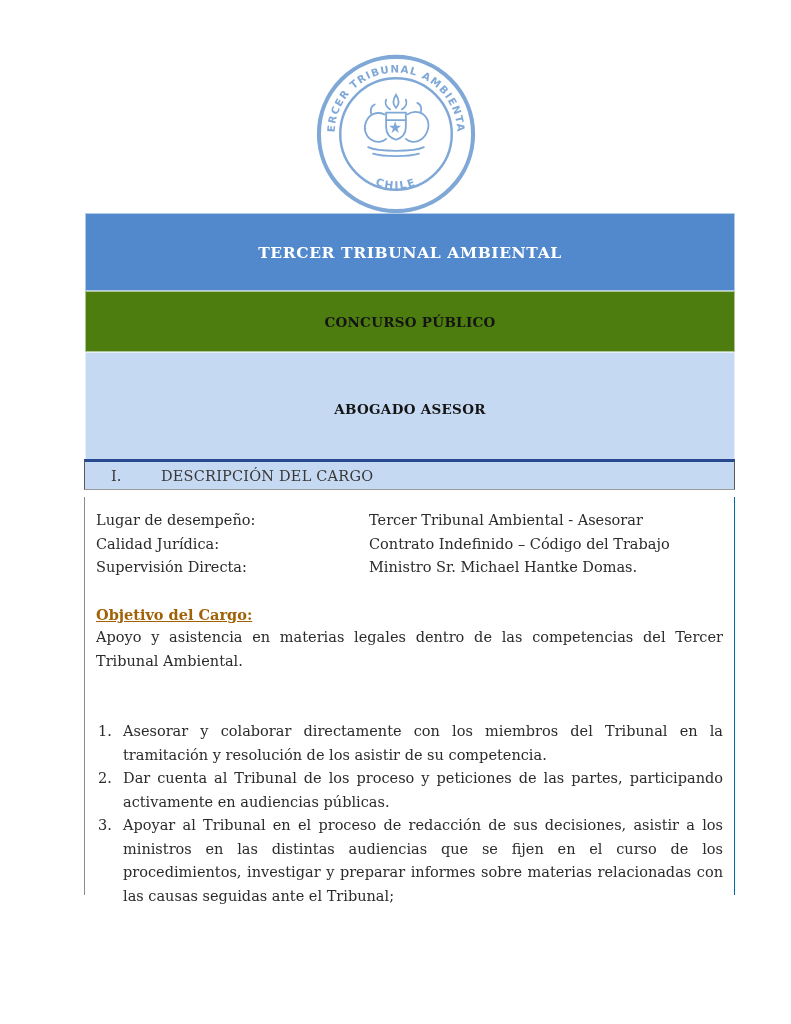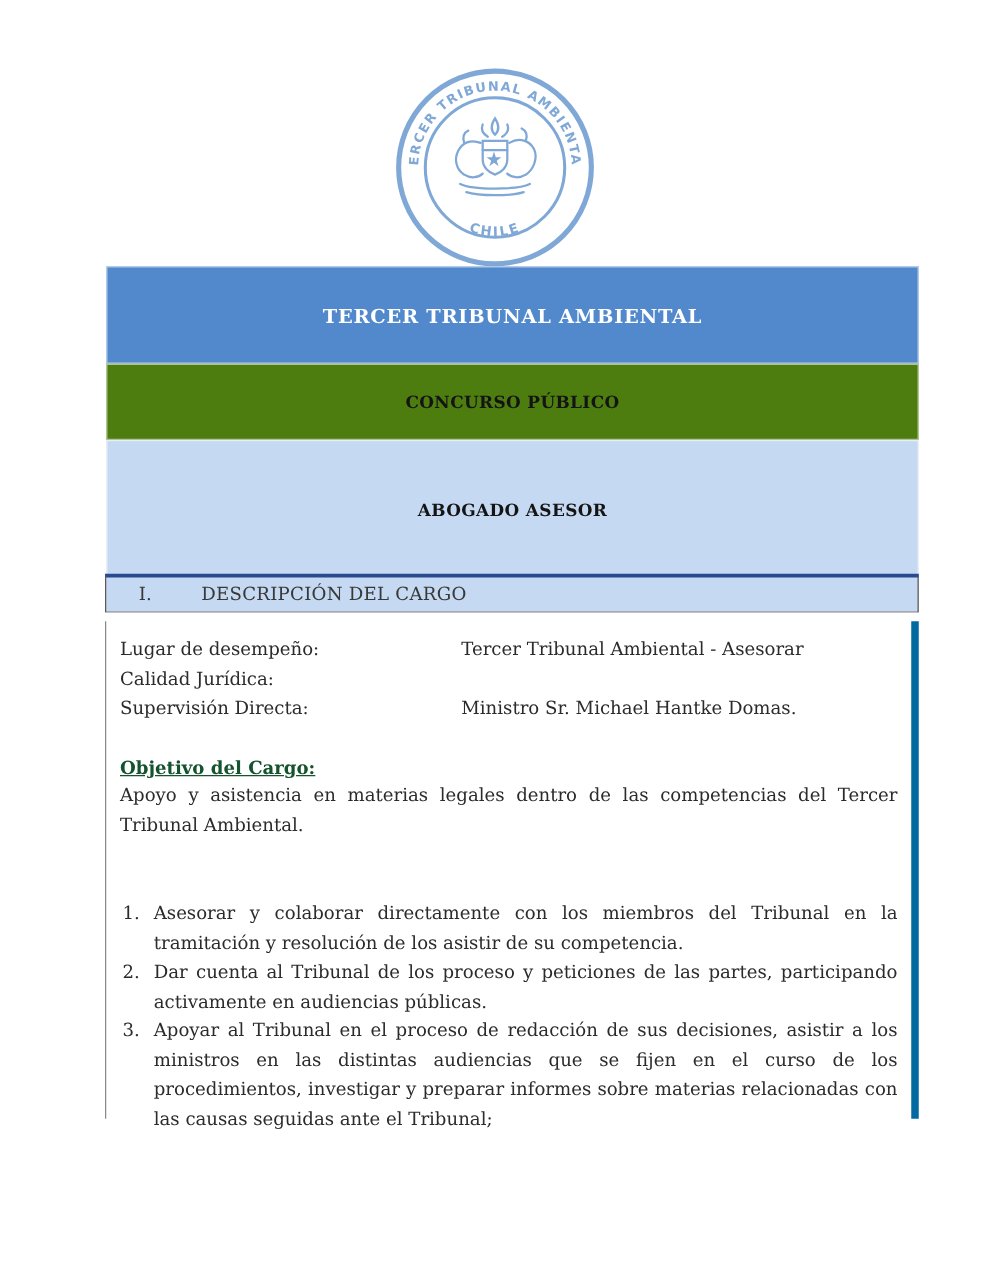--- a/index.html
+++ b/index.html
@@ -87,38 +87,38 @@
   .section-title { letter-spacing: 0.2px; }
 
   
   .content-box {
     position: absolute;
     left: 84px;
     width: 651px;
     top: 497px;
     height: 398px;
     border-left: 1px solid #8a8a8a;
-    border-right: 6px solid #0369a1;
+    border-right: 1px solid #0369a1;
     padding: 12px 11px 0 11px;
     font-size: 14.5px;
     line-height: 23.5px;
     color: #2b2b2b;
   }
 
   .kv-row { display: flex; }
   .kv-label { width: 273px; flex-shrink: 0; }
   .kv-value { flex: 1; }
 
   .spacer-sm { height: 23px; }
   .spacer-lg { height: 47px; }
 
   .block-heading {
     font-weight: bold;
     text-decoration: underline;
-    color: #14532d;
+    color: #a16207;
   }
   .justified { text-align: justify; }
 
   .fn-item { display: flex; }
   .fn-num {
     width: 27px;
     flex-shrink: 0;
     text-align: left;
     padding-left: 2px;
   }
@@ -185,20 +185,21 @@
 </div>
 
 <div class="content-box">
 
   <div class="kv-row">
     <span class="kv-label">Lugar de desempeño:</span>
     <span class="kv-value">Tercer Tribunal Ambiental - Asesorar</span>
   </div>
   <div class="kv-row">
     <span class="kv-label">Calidad Jurídica:</span>
+    <span class="kv-value">Contrato Indefinido – Código del Trabajo</span>
   </div>
   <div class="kv-row">
     <span class="kv-label">Supervisión Directa:</span>
     <span class="kv-value">Ministro Sr. Michael Hantke Domas.</span>
   </div>
 
   <div class="spacer-sm"></div>
 
   <div class="block-heading">Objetivo del Cargo:</div>
   <div class="justified">Apoyo y asistencia en materias legales dentro de las competencias del Tercer Tribunal Ambiental.</div>

